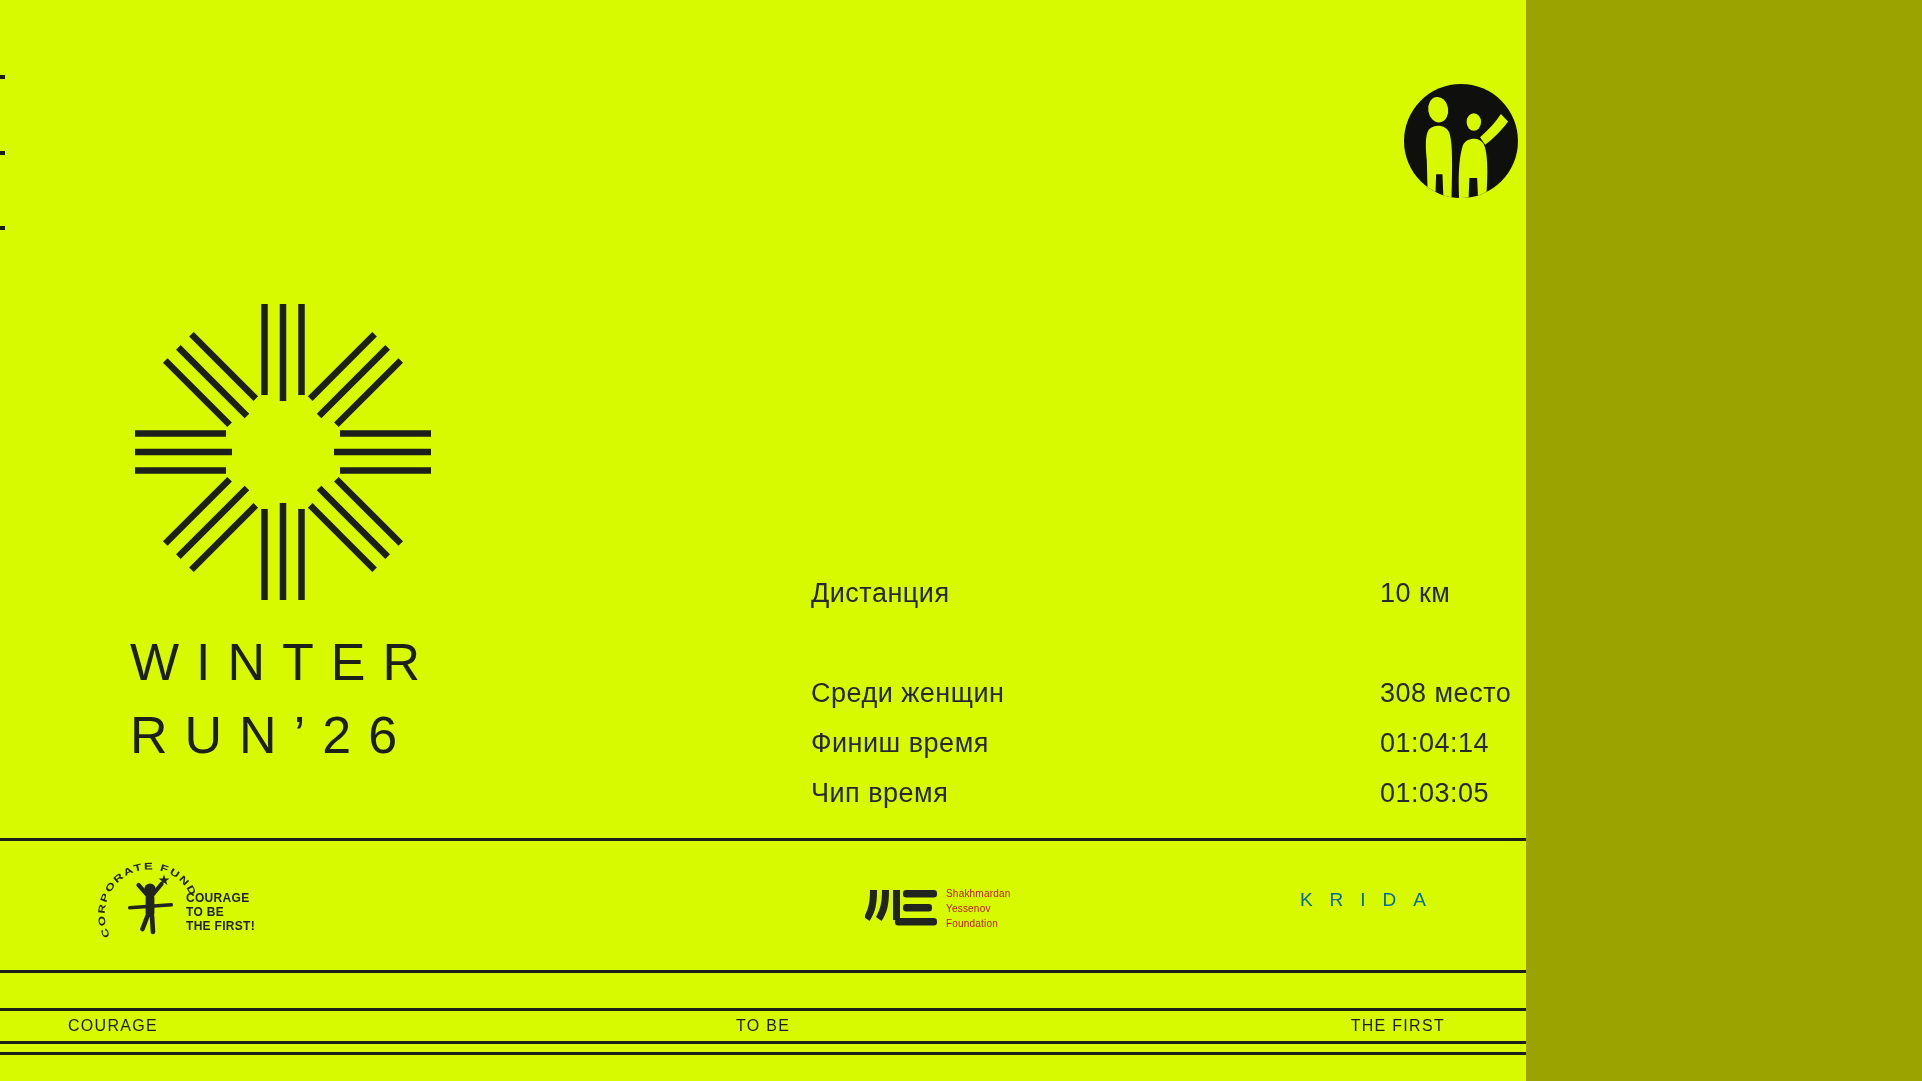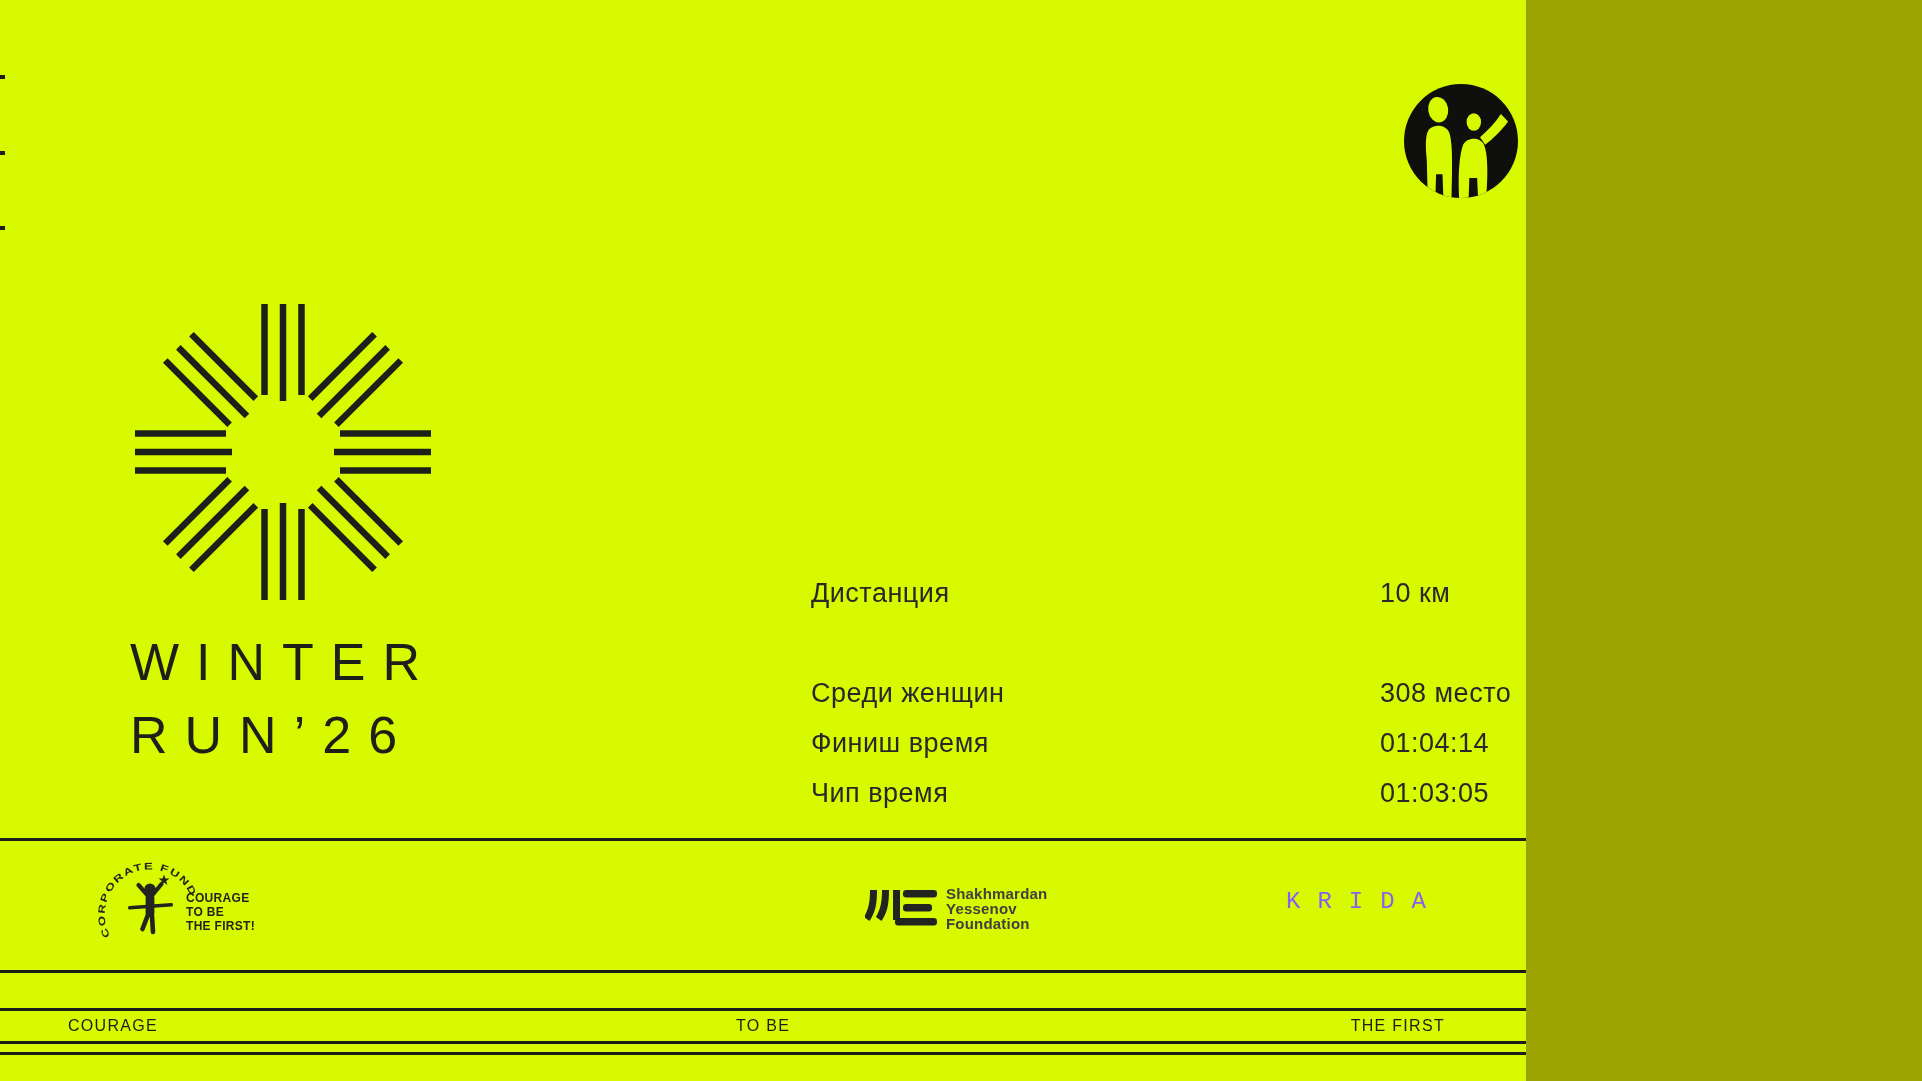--- a/index.html
+++ b/index.html
@@ -26,25 +26,25 @@
   
   .rrow{position:absolute;left:811px;width:820px;font-size:27px;letter-spacing:.5px;
         color:#26282a;line-height:1;white-space:nowrap;}
   .rrow .val{position:absolute;left:569px;top:0;}
   
   .hr{position:absolute;left:0;width:1922px;height:3px;background:#1d1f1a;}
   
   .cf-slogan{position:absolute;left:186px;top:891px;font-size:12px;font-weight:700;
              line-height:14px;letter-spacing:.3px;color:#22251f;}
   
-  .yf-text{position:absolute;left:946px;top:886px;font-size:15px;font-weight:700;
-           line-height:15px;letter-spacing:.2px;color:#404040;}
-  
-  .krida{position:absolute;right:83px;top:890px;font-size:24px;font-weight:400;
-         letter-spacing:17px;line-height:1;color:#8b5cf6;white-space:nowrap;font-family:Liberation Mono, monospace;}
+  .yf-text{position:absolute;left:946px;top:886px;font-size:10px;font-weight:400;
+           line-height:15px;letter-spacing:.2px;color:#b91c1c;}
+  
+  .krida{position:absolute;right:83px;top:890px;font-size:19px;font-weight:400;
+         letter-spacing:17px;line-height:1;color:#0369a1;white-space:nowrap;}
   
   .foot{position:absolute;top:1018px;font-size:16px;font-weight:500;letter-spacing:1.3px;
         line-height:1;color:#1d1f1a;white-space:nowrap;}
   .foot.left{left:68px;}
   .foot.center{left:50%;transform:translateX(-50%);}
   .foot.right{right:81px;}
 </style>
 </head>
 <body>
 

